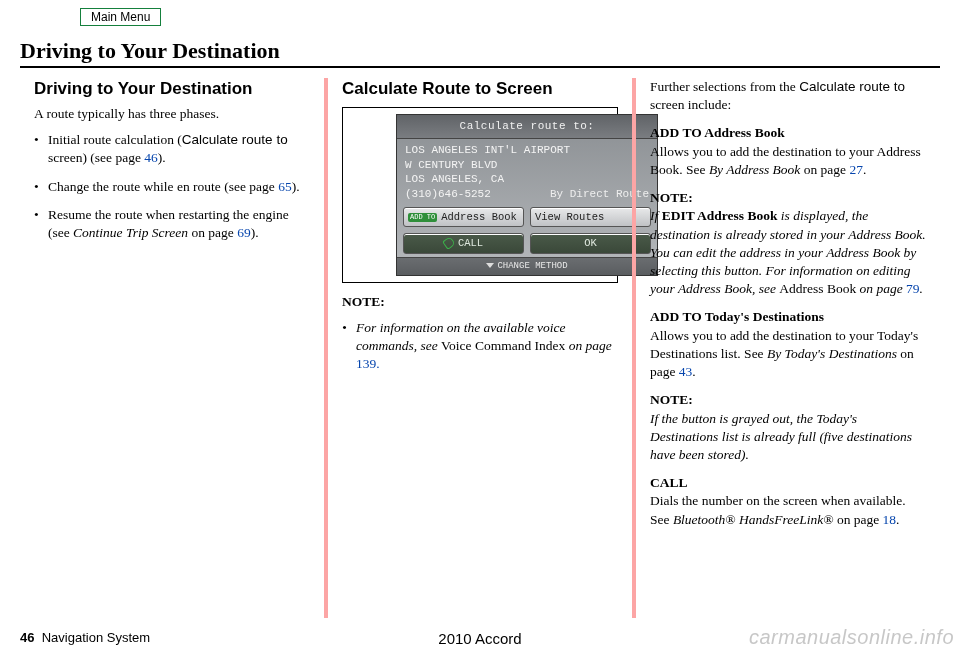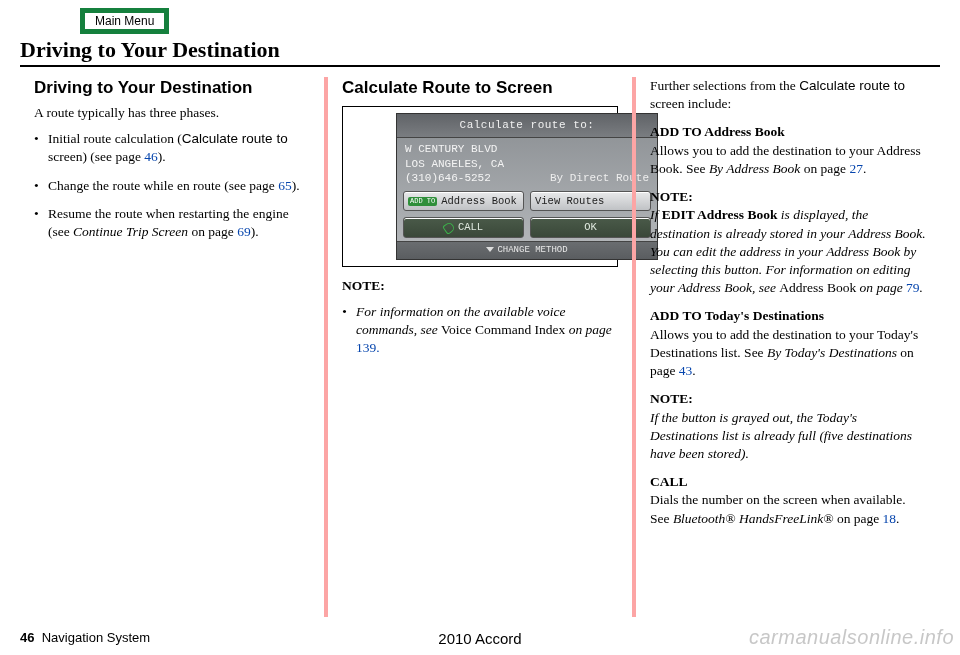--- a/index.html
+++ b/index.html
@@ -8,26 +8,26 @@
     height: 655px;
     font-family: "Times New Roman", Times, serif;
     font-size: 14px;
     color: #000;
     background: #fff;
     position: relative;
     padding: 8px 20px 10px 20px;
   }
   .main-menu-btn {
     display: inline-block;
-    border: 5px solid #15803d;
+    border: 1px solid #15803d;
     padding: 1px 10px;
     font-family: Arial, Helvetica, sans-serif;
     font-size: 12px;
     margin-left: 60px;
-    margin-bottom: 3px;
+    margin-bottom: 12px;
   }
   .page-title {
     font-family: "Times New Roman", Times, serif;
     font-weight: bold;
     font-size: 22px;
     border-bottom: 2px solid #000;
     padding-bottom: 2px;
     margin-bottom: 10px;
   }
   .columns {
@@ -210,20 +210,21 @@
     </ul>
   </div>
 
   <div class="col">
     <h2 class="sect">Calculate Route to Screen</h2>
 
     <div class="screen-wrap">
       <div class="screen">
         <div class="screen-title">Calculate route to:</div>
         <div class="screen-body">
+          <div>LOS ANGELES INT'L AIRPORT</div>
           <div>W CENTURY BLVD</div>
           <div>LOS ANGELES, CA</div>
           <div>
             <span>(310)646-5252</span>
             <span class="right">By Direct Route</span>
           </div>
         </div>
         <div class="btn-row">
           <div class="nav-btn">
             <span class="tag">ADD TO</span>

